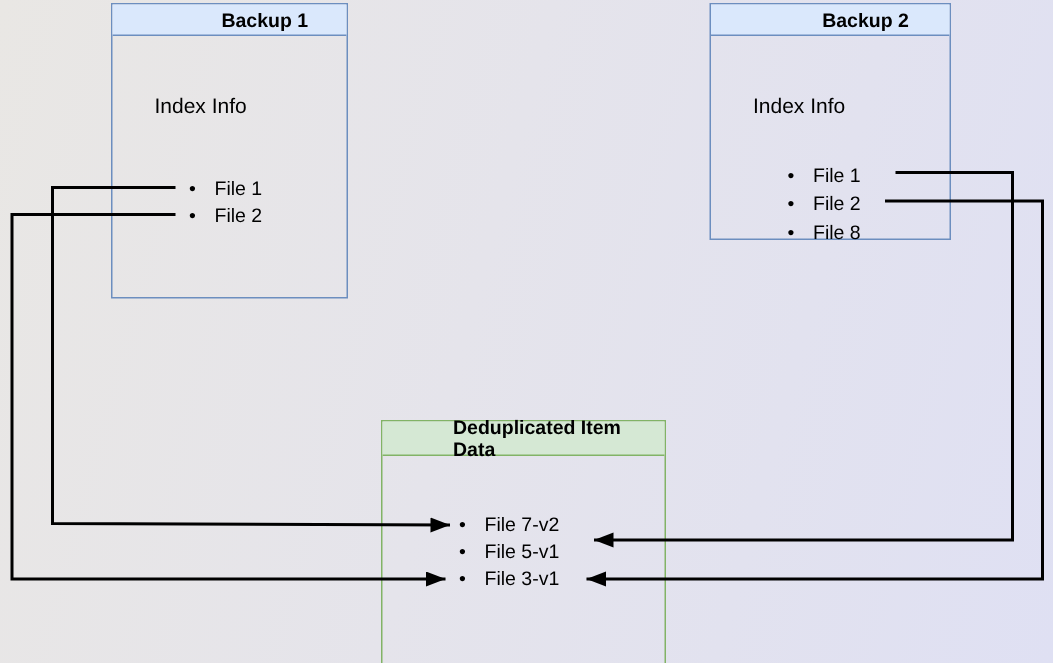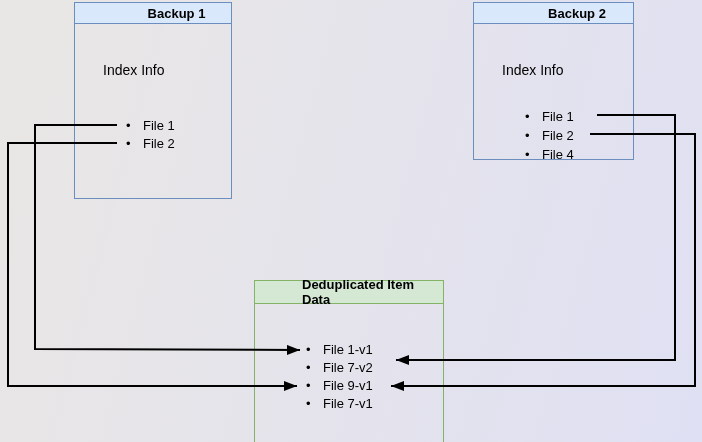--- a/index.html
+++ b/index.html
@@ -85,33 +85,32 @@
   </div>
 
   <div class="box blue" id="backup2">
     <div class="box-header">
       <span>Backup 2</span>
     </div>
     <div class="subtitle">Index Info</div>
     <ul class="file-list">
       <li>File 1</li>
       <li>File 2</li>
-      <li>File 4</li>
+      <li>File 8</li>
     </ul>
   </div>
 
   <div class="box green" id="dedup">
     <div class="box-header">
       <span>Deduplicated Item Data</span>
     </div>
     <ul class="file-list">
-      <li>File 1-v1</li>
       <li>File 7-v2</li>
-      <li>File 9-v1</li>
-      <li>File 7-v1</li>
+      <li>File 5-v1</li>
+      <li>File 3-v1</li>
     </ul>
   </div>
 
   <svg class="arrow-layer" width="702" height="442">
     <defs>
       <marker id="arrowhead" markerUnits="userSpaceOnUse" markerWidth="14" markerHeight="11" refX="13" refY="5" orient="auto">
         <path d="M0,0 L13,5 L0,10 Z" fill="#000000"></path>
       </marker>
     </defs>
   <polyline points="117,125 35,125 35,349 300,350" fill="none" stroke="#000000" stroke-width="2" marker-end="url(#arrowhead)"></polyline>

